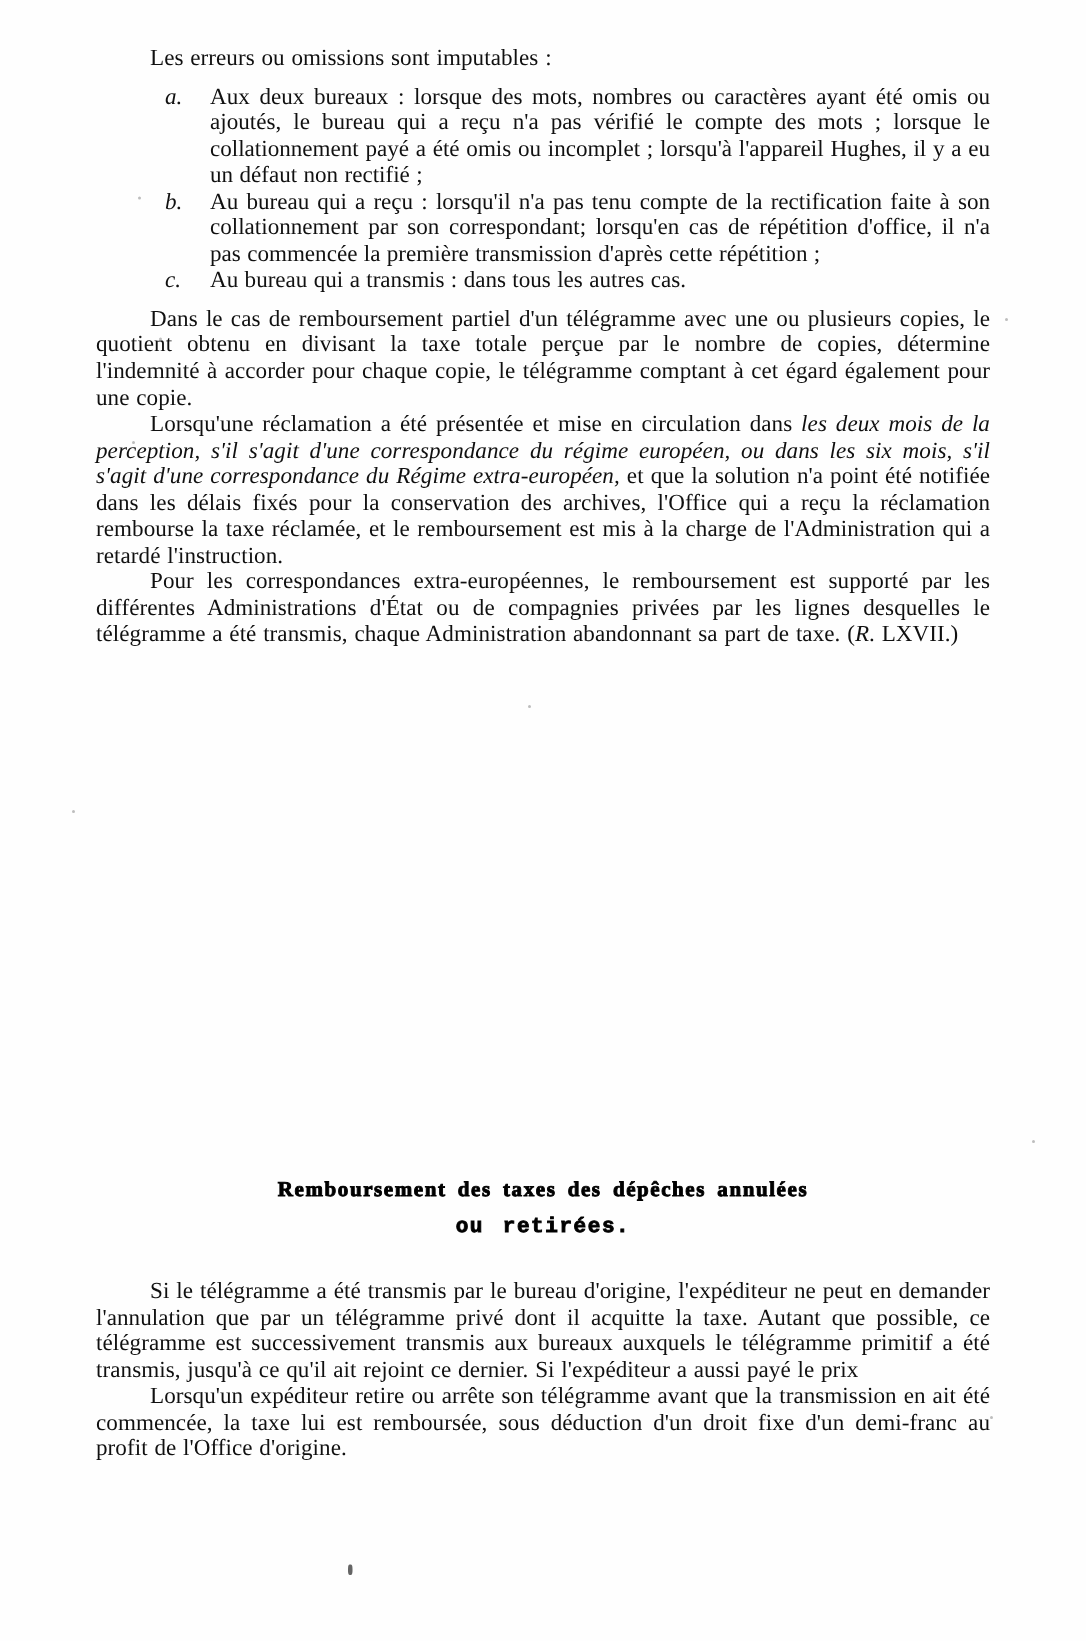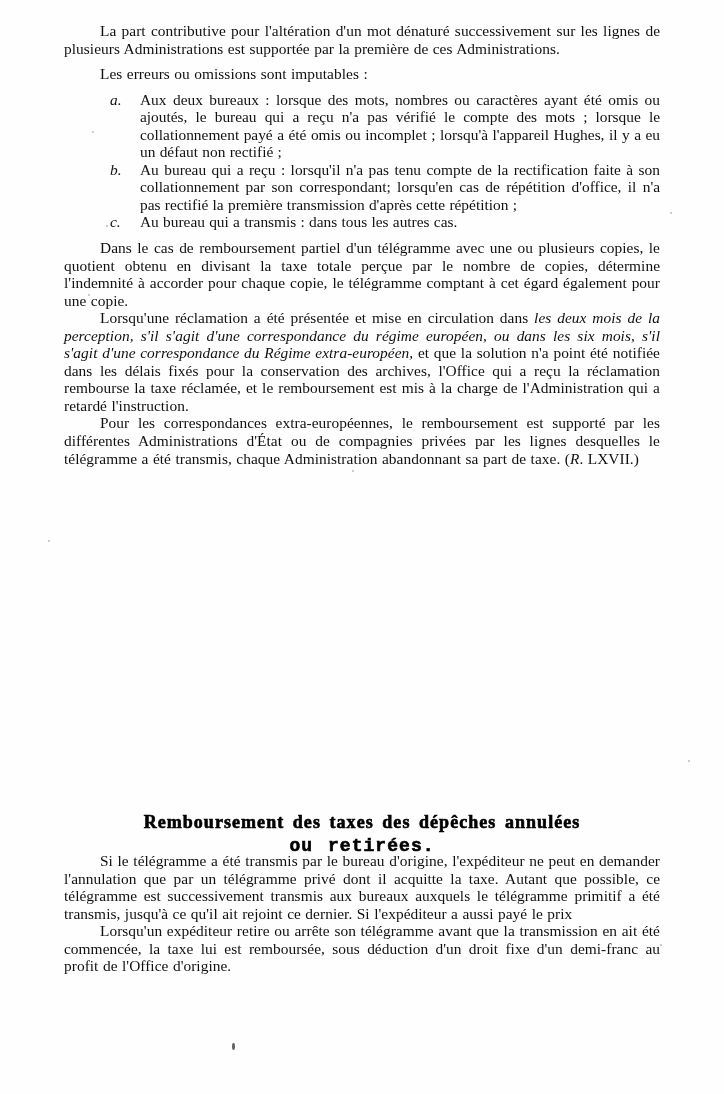--- a/index.html
+++ b/index.html
@@ -69,26 +69,25 @@
   }
 
   .heading {
     position: absolute;
     left: 64px;
     top: 782px;
     width: 596px;
     text-align: center;
     font-family: "Liberation Serif", "DejaVu Serif", serif;
     font-weight: bold;
-    font-size: 18px;
+    font-size: 14px;
     line-height: 24px;
     letter-spacing: 1.05px;
     word-spacing: 3px;
     color: #000000;
-    margin-top: 28px;
     -webkit-text-stroke: 0.62px #000000;
   }
 
   .heading .hl2 {
     display: block;
     font-family: Liberation Mono, monospace;
   }
 
   .lower {
     position: absolute;
@@ -125,36 +124,35 @@
   .fleck.f7 { left: 660px; top: 944px; }
   .fleck.f8 { left: 352px; top: 470px; }
 </style>
 </head>
 <body>
 
 <div class="page">
 
   <div class="textblock">
 
-    <p class="para">La part contributive pour l'altération d'un mot dénaturé successivement sur les lignes de plusieurs Administrations est supportée par la première de ces Administrations.</p>
 
     <div class="gap-sm"></div>
 
     <p class="para">Les erreurs ou omissions sont imputables :</p>
 
     <div class="gap-sm"></div>
 
     <ol class="lettered">
       <li>
         <span class="marker">a.</span>
         <span>Aux deux bureaux : lorsque des mots, nombres ou caractères ayant été omis ou ajoutés, le bureau qui a reçu n'a pas vérifié le compte des mots ; lorsque le collationnement payé a été omis ou incomplet ; lorsqu'à l'appareil Hughes, il y a eu un défaut non rectifié ;</span>
       </li>
       <li>
         <span class="marker">b.</span>
-        <span>Au bureau qui a reçu : lorsqu'il n'a pas tenu compte de la rectification faite à son collationnement par son correspondant; lorsqu'en cas de répétition d'office, il n'a pas rectifié la première transmission d'après cette répétition ;</span>
+        <span>Au bureau qui a reçu : lorsqu'il n'a pas tenu compte de la rectification faite à son collationnement par son correspondant; lorsqu'en cas de répétition d'office, il n'a pas commencée la première transmission d'après cette répétition ;</span>
       </li>
       <li>
         <span class="marker">c.</span>
         <span>Au bureau qui a transmis : dans tous les autres cas.</span>
       </li>
     </ol>
 
     <div class="gap-sm"></div>
 
     <p class="para">Dans le cas de remboursement partiel d'un télégramme avec une ou plusieurs copies, le quotient obtenu en divisant la taxe totale perçue par le nombre de copies, détermine l'indemnité à accorder pour chaque copie, le télégramme comptant à cet égard également pour une copie.</p>

